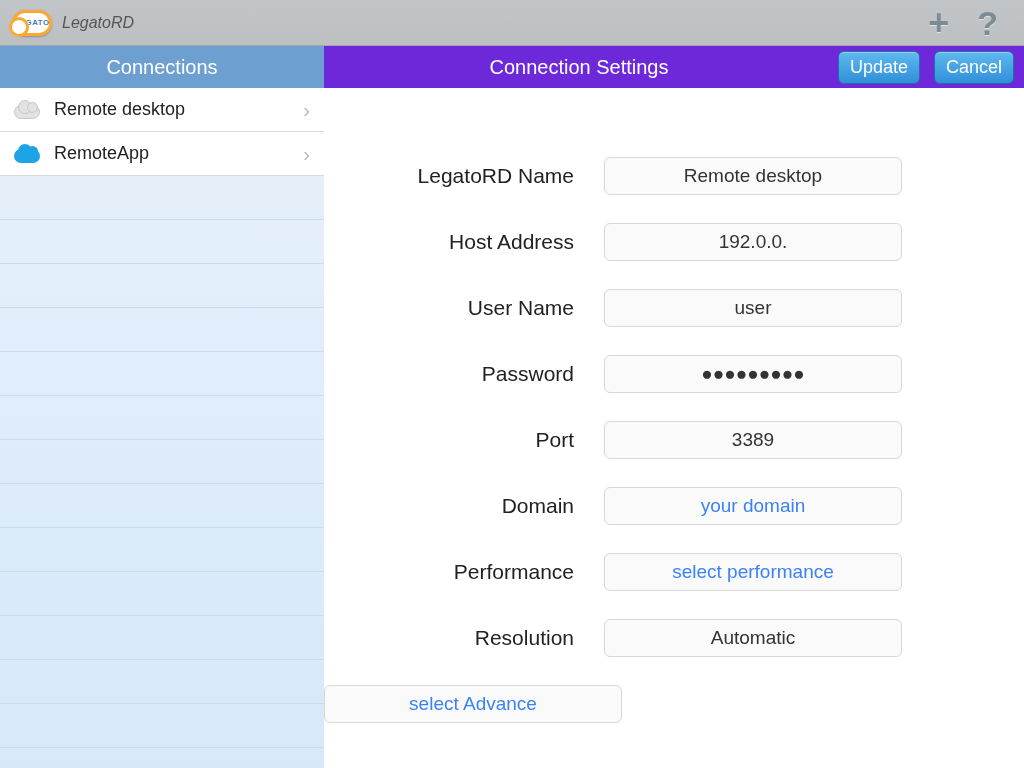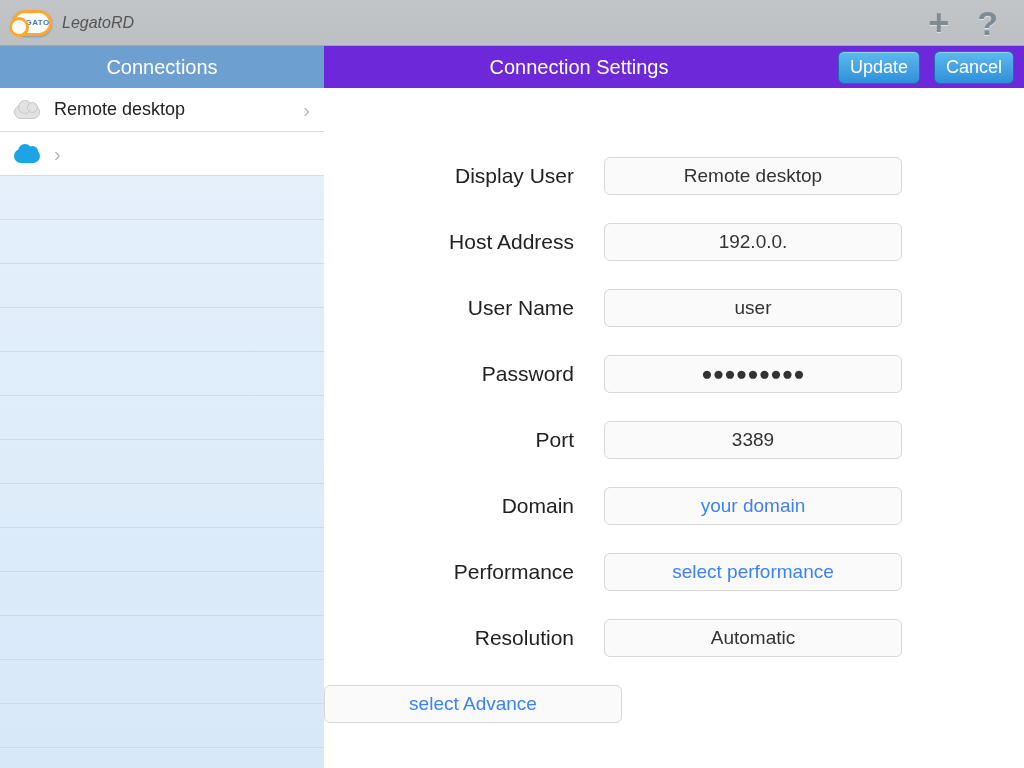--- a/index.html
+++ b/index.html
@@ -162,31 +162,32 @@
           </div>
         <div class="conn-label">Remote desktop</div>
         <div class="chevron">›</div>
       </div>
       <div class="conn-item selected">
         <div class="cloud cloud-blue">
             <span class="c-body"></span>
             <span class="c-b1"></span>
             <span class="c-b2"></span>
           </div>
+        <div class="conn-label">RemoteApp</div>
         <div class="chevron">›</div>
       </div>
     </div>
     <div class="sidebar-lines"></div>
   </div>
 
   <div class="main">
     <div class="form">
 
       <div class="form-row">
-        <div class="form-label">Display User</div>
+        <div class="form-label">LegatoRD Name</div>
         <div class="field">Remote desktop</div>
       </div>
 
       <div class="form-row">
         <div class="form-label">Host Address</div>
         <div class="field">192.0.0.</div>
       </div>
 
       <div class="form-row">
         <div class="form-label">User Name</div>

